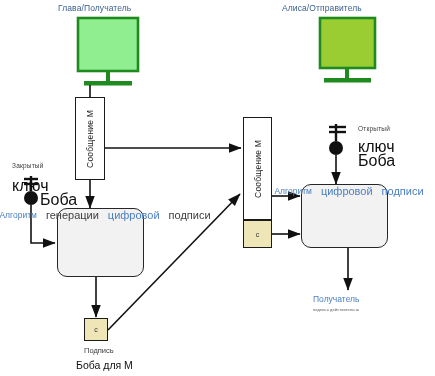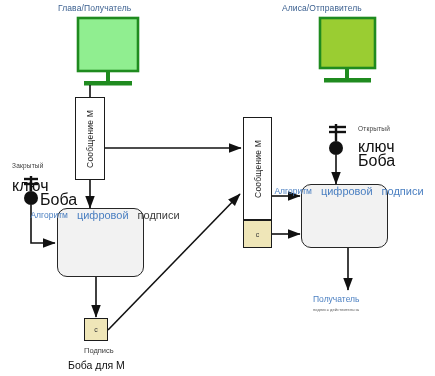--- a/index.html
+++ b/index.html
@@ -138,33 +138,34 @@
   <div class="lbl key-small" style="left:12px;top:163px;">Закрытый</div>
   <div class="lbl key-big" style="left:12px;top:178px;">ключ</div>
   <div class="lbl key-big" style="left:40px;top:192px;">Боба</div>
 
   <div class="lbl key-small" style="left:358px;top:126px;">Открытый</div>
   <div class="lbl key-big" style="left:358px;top:139px;">ключ</div>
   <div class="lbl key-big" style="left:358px;top:153px;">Боба</div>
 
   <div class="algo-box" style="left:57px;top:208px;width:87px;height:69px;">
     <div class="algo-line l1">Алгоритм</div>
+    <div class="algo-line l2">генерации</div>
     <div class="algo-line l3">цифровой</div>
     <div class="algo-line l4">подписи</div>
   </div>
 
   <div class="algo-box" style="left:301px;top:184px;width:87px;height:64px;">
     <div class="algo-line b1">Алгоритм</div>
     <div class="algo-line b3">цифровой</div>
     <div class="algo-line b4">подписи</div>
   </div>
 
   <div class="cbox" style="left:84px;top:318px;width:24px;height:23px;">
     <span>с</span>
   </div>
 
   <div class="lbl sig-small" style="left:74px;top:347px;padding-left:10px;">Подпись</div>
-  <div class="lbl sig-big" style="left:68px;top:360px;">Боба для М</div>
+  <div class="lbl sig-big" style="left:76px;top:360px;">Боба для М</div>
 
   <div class="lbl ret-1" style="left:313px;top:295px;">Получатель</div>
   <div class="lbl ret-2" style="left:313px;top:308px;">подпись действительна</div>
 
 </div>
 
 </body></html>

